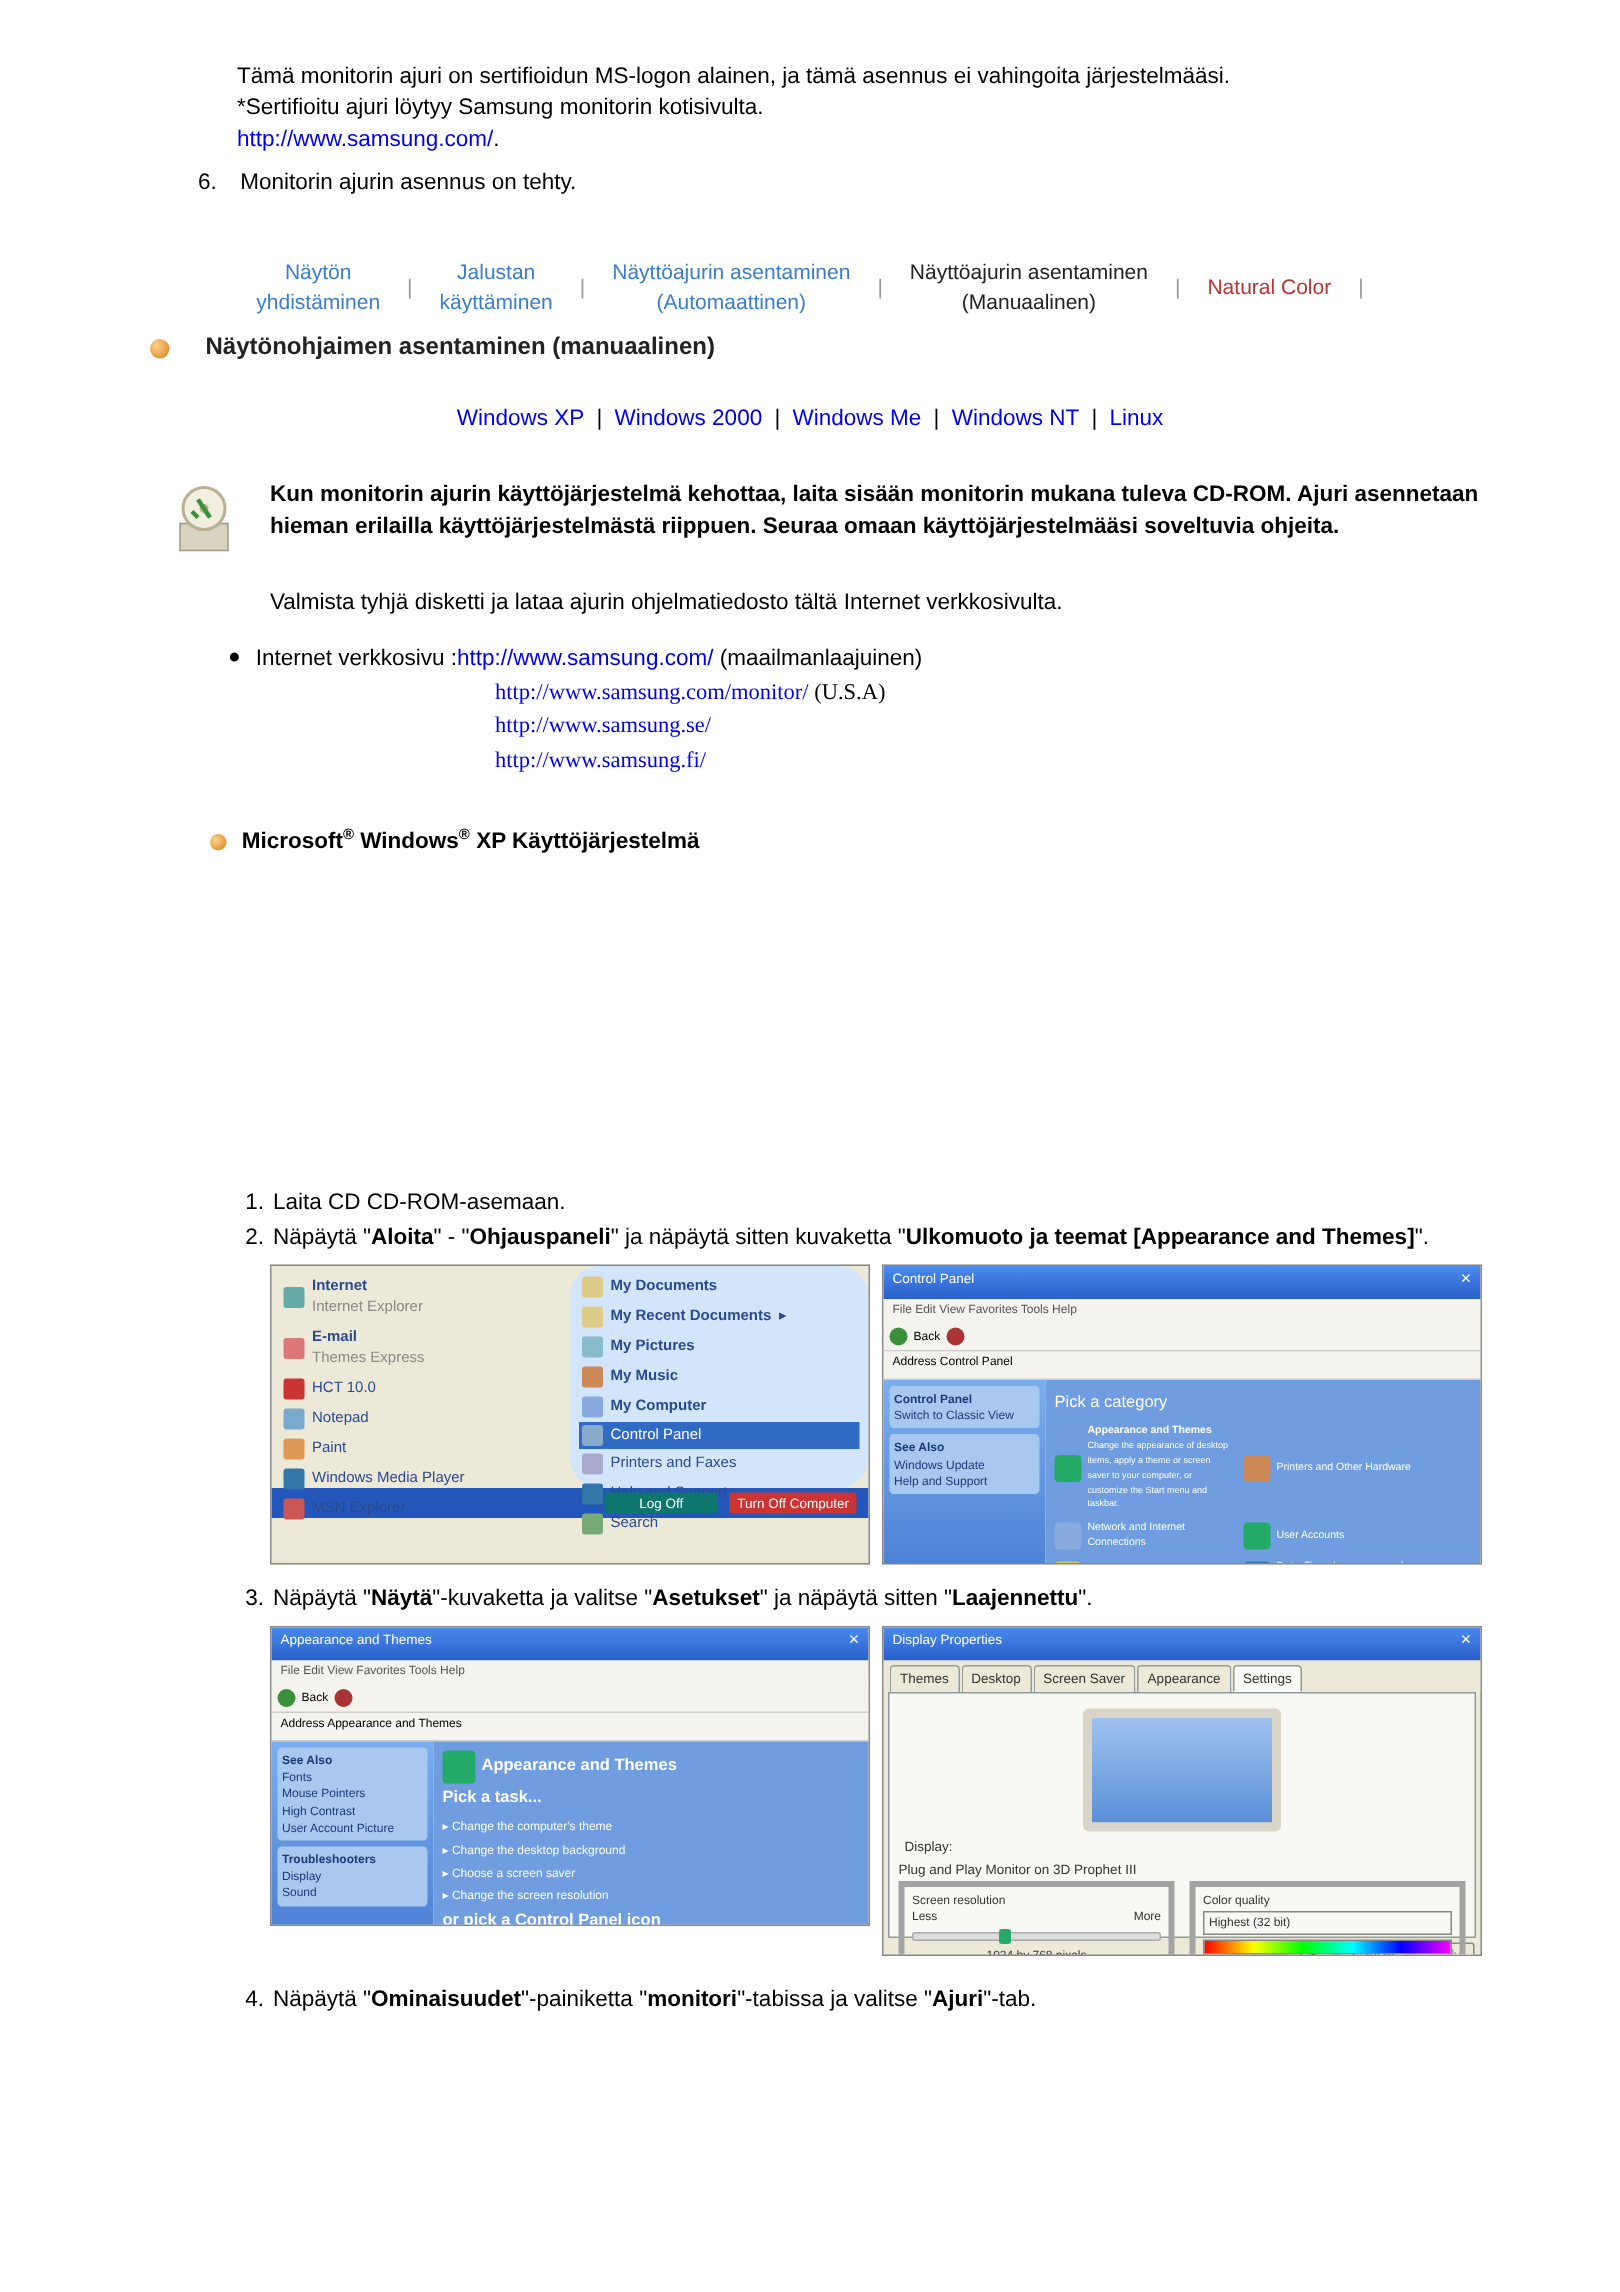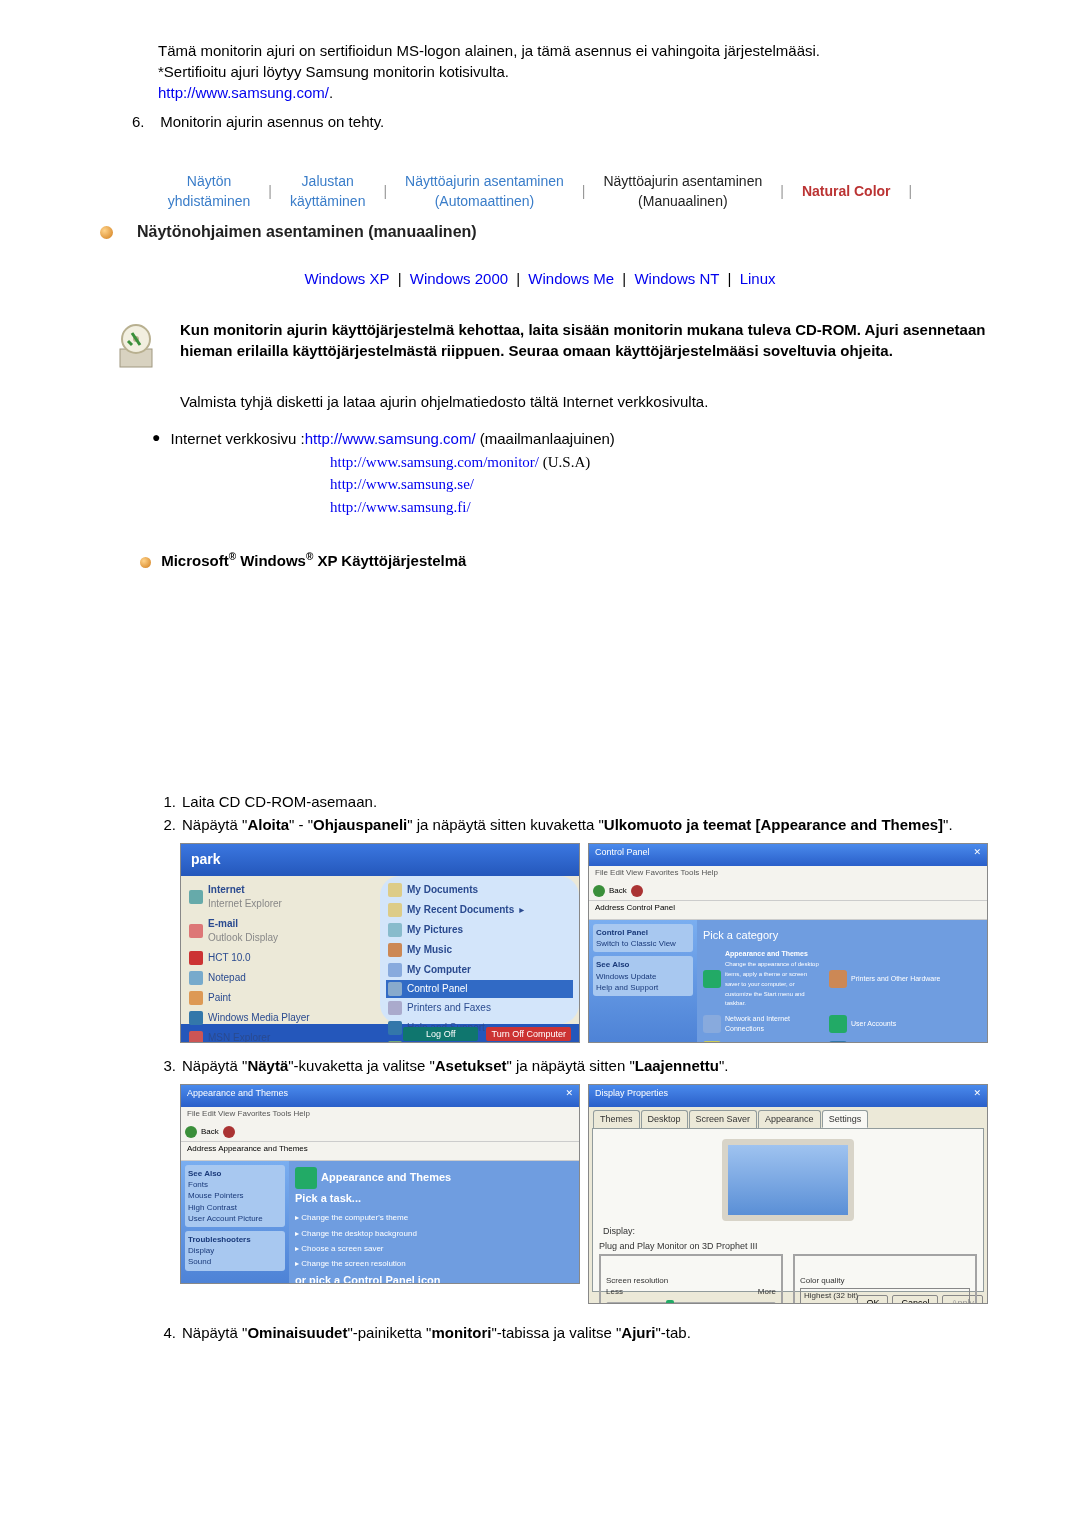--- a/index.html
+++ b/index.html
@@ -32,21 +32,21 @@
     margin-top: 40px;
     margin-bottom: 10px;
     justify-content: center;
     gap: 18px;
   }
   .nav-item {
     text-align: center;
     white-space: nowrap;
   }
   .nav-blue { color: #3a7dc9; }
-  .nav-red { color: #b33; font-weight: bold; }
+  .nav-red { color: #b33; }
   .sep { color: #999; }
   .section-title-row {
     display: flex;
     align-items: center;
     gap: 24px;
     margin-bottom: 14px;
     margin-left: 40px;
   }
   .orb {
     width: 13px; height: 13px; border-radius: 50%;
@@ -254,21 +254,21 @@
     width: 120px; height: 70px;
     margin: 4px auto;
     border: 6px solid #d8d4c8;
     border-radius: 4px;
     background: linear-gradient(#9fc3f0, #5a8fd6);
     position: relative;
   }
   .dp-label { margin: 4px 0 2px 4px; }
   .dp-sliders { display:flex; gap:10px; margin-top:2px; }
   .dp-box {
-    border:2px solid #a3a3a3; padding:19px 5px; font-size:8px;
+    border:4px solid #a3a3a3; padding:3px 5px; font-size:8px;
     flex:1;
   }
   .dp-slider-track { height:4px; background:#ddd; border:1px solid #aaa; border-radius:2px; margin:4px 0; position:relative; }
   .dp-slider-knob { position:absolute; left:35%; top:-3px; width:8px; height:10px; background:#2a6; border-radius:2px; }
   .dp-color-bar { height:8px; background: linear-gradient(90deg, #f00,#ff0,#0f0,#0ff,#00f,#f0f); border:1px solid #888; margin:3px 0; }
   .dp-btn { border:1px solid #888; background:#ece9d8; padding:1px 8px; font-size:9px; border-radius:2px; }
   .dp-footer-btns { display:flex; gap:4px; justify-content:flex-end; margin:2px 4px 4px 0; }
   .sm-right .hl { background:#316ac5; color:#fff; padding:2px; }
 </style>
 </head>
@@ -368,32 +368,29 @@
       <span class="sn">2.</span>
       <span>
         <span>Näpäytä "</span><span class="bold">Aloita</span><span>" - "</span><span class="bold">Ohjauspaneli</span><span>" ja näpäytä sitten kuvaketta "</span><span class="bold">Ulkomuoto ja teemat [Appearance and Themes]</span><span>".</span>
       </span>
     </div>
   </div>
 
   <div class="img-row">
 
     <div class="img-box">
-      <div class="sm-header">
-          <span>park</span>
-        </div>
       <div class="sm-body">
         <div class="sm-left">
           <div class="sm-item">
               <span class="mi"></span>
               <div><b>Internet</b><br><span style="color:#888">Internet Explorer</span></div>
             </div>
           <div class="sm-item">
               <span class="mi" style="background:#d77"></span>
-              <div><b>E-mail</b><br><span style="color:#888">Outlook Display</span></div>
+              <div><b>E-mail</b><br><span style="color:#888">Themes Express</span></div>
             </div>
           <div class="sm-item">
               <span class="mi" style="background:#c33"></span>
               <span>HCT 10.0</span>
             </div>
           <div class="sm-item">
               <span class="mi" style="background:#7ac"></span>
               <span>Notepad</span>
             </div>
           <div class="sm-item">

